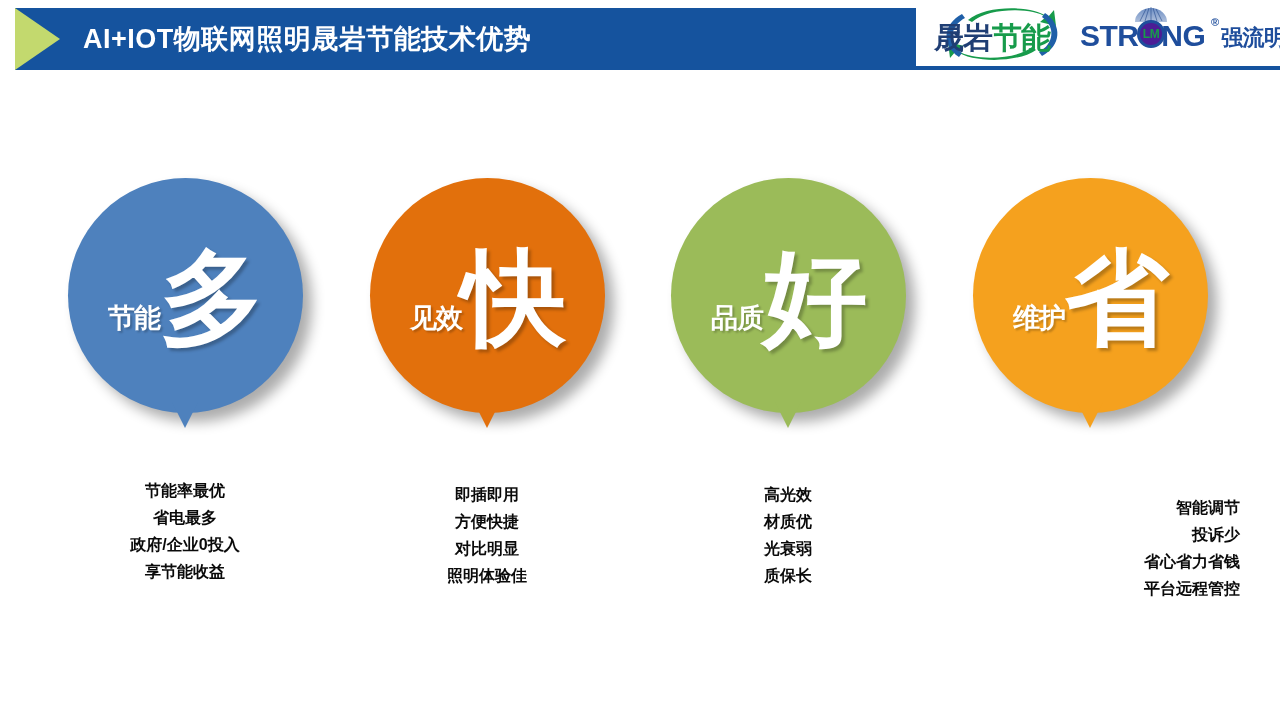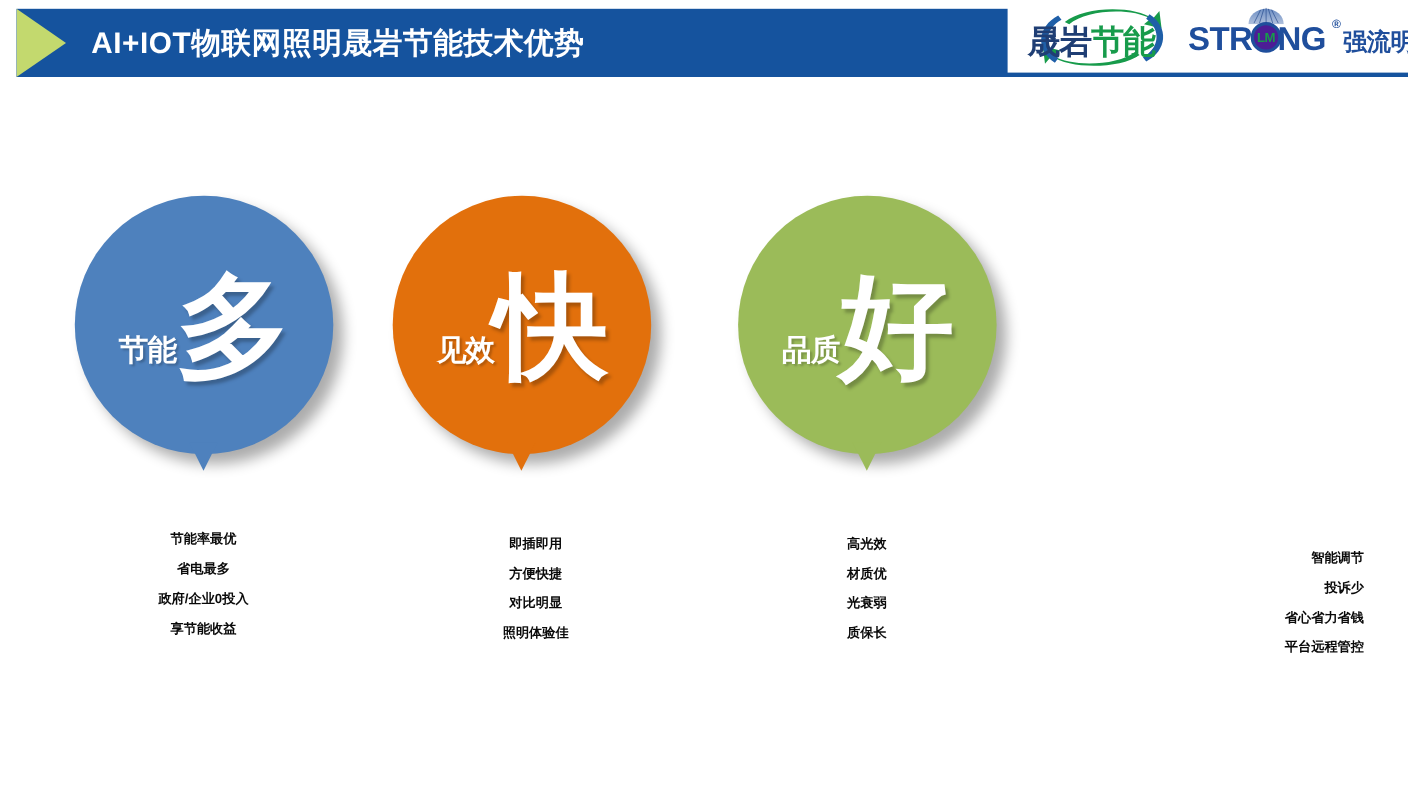--- a/index.html
+++ b/index.html
@@ -224,21 +224,21 @@
     transform: translateY(2px);
     text-shadow: 3px 3px 3px rgba(0,0,0,0.25);
   }
 
   
   .caption {
     position: absolute;
     width: 300px;
     text-align: center;
     color: #0a0a0a;
-    font-size: 12px;
+    font-size: 16px;
     font-weight: bold;
     line-height: 27px;
   }
   .caption div { white-space: nowrap; }
 </style>
 </head>
 <body>
 
 <div class="header">
   <div class="header-bar" style="background: rgb(21, 83, 158);"></div>
@@ -292,21 +292,21 @@
     <div class="bubble">
       <div class="bubble-circle" id="b0c" style="background: rgb(78, 129, 189);"></div>
       <div class="bubble-tail" id="b0t" style="border-top-color: rgb(78, 129, 189);"></div>
       <div class="bubble-label">
         <span class="small">节能</span>
         <span class="big">多</span>
       </div>
     </div>
   </div>
 
-  <div class="bubble-group" style="left:324px;">
+  <div class="bubble-group" style="left:337px;">
     <div class="bubble">
       <div class="bubble-circle" id="b1c" style="background: rgb(226, 112, 12);"></div>
       <div class="bubble-tail" id="b1t" style="border-top-color: rgb(226, 112, 12);"></div>
       <div class="bubble-label">
         <span class="small">见效</span>
         <span class="big">快</span>
       </div>
     </div>
   </div>
 
@@ -314,20 +314,30 @@
     <div class="bubble">
       <div class="bubble-circle" id="b2c" style="background: rgb(155, 187, 89);"></div>
       <div class="bubble-tail" id="b2t" style="border-top-color: rgb(155, 187, 89);"></div>
       <div class="bubble-label">
         <span class="small">品质</span>
         <span class="big">好</span>
       </div>
     </div>
   </div>
 
+  <div class="bubble-group" style="left:940px;">
+    <div class="bubble">
+      <div class="bubble-circle" id="b3c" style="background: rgb(245, 161, 30);"></div>
+      <div class="bubble-tail" id="b3t" style="border-top-color: rgb(245, 161, 30);"></div>
+      <div class="bubble-label">
+        <span class="small">维护</span>
+        <span class="big">省</span>
+      </div>
+    </div>
+  </div>
 
   <div class="caption" style="left:35px; top:477px;">
     <div>节能率最优</div>
     <div>省电最多</div>
     <div>政府/企业0投入</div>
     <div>享节能收益</div>
   </div>
 
   <div class="caption" style="left:337px; top:481px;">
     <div>即插即用</div>

